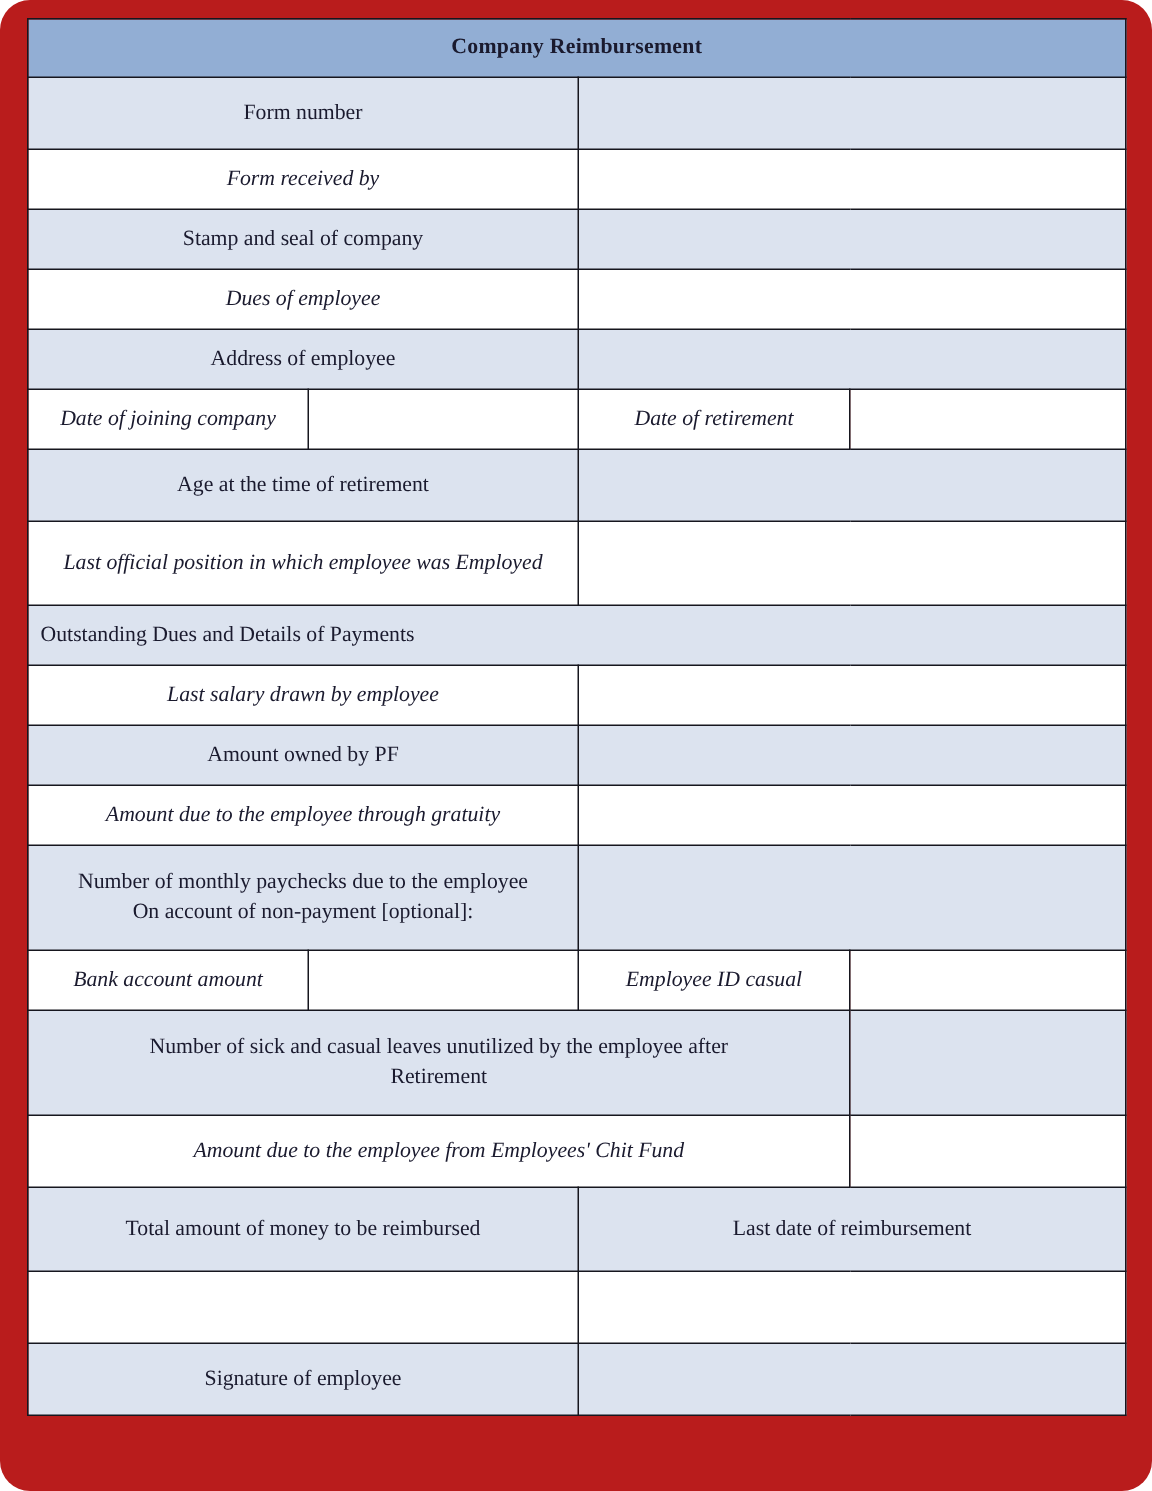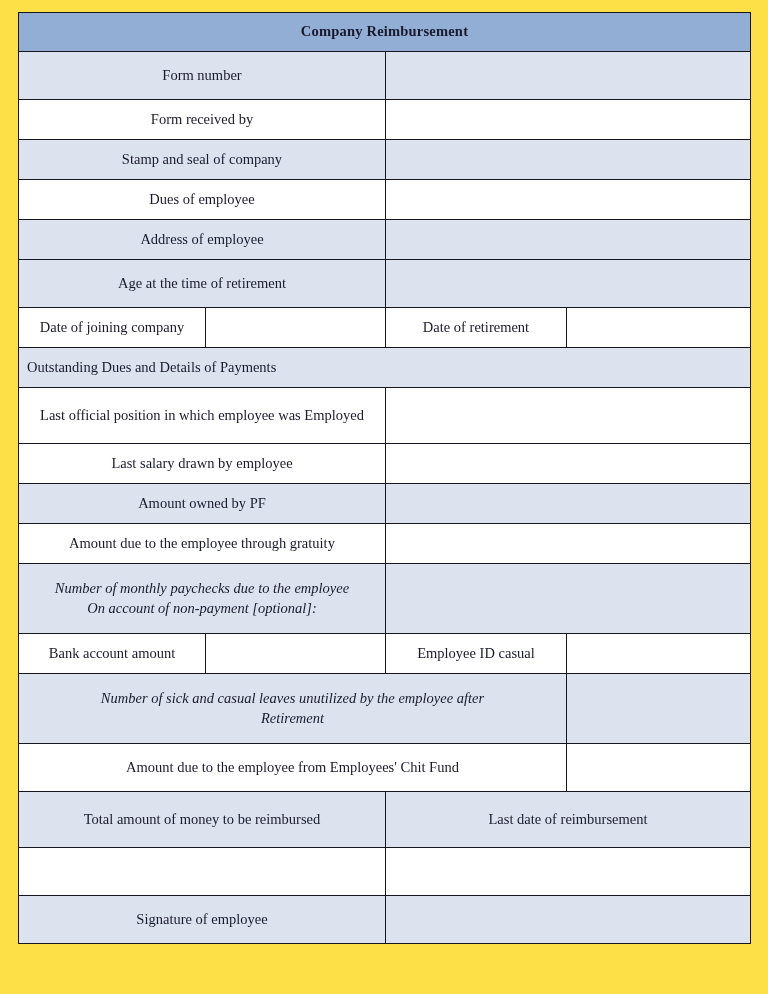--- a/index.html
+++ b/index.html
@@ -12,22 +12,23 @@
     height: 994px;
     font-family: "Liberation Serif", "DejaVu Serif", serif;
     color: #1a1a2e;
     overflow: hidden;
   }
 
   .page {
     position: relative;
     width: 768px;
     height: 994px;
-    background: #fde047;
+    background: #b91c1c;
     box-sizing: border-box;
+    border-radius: 20px;
   }
 
   .form-wrap {
     position: absolute;
     left: 18px;
     top: 12px;
     width: 732px;
   }
 
   table.form {
@@ -52,34 +53,34 @@
     text-align: center;
     font-weight: bold;
     font-size: 18px;
     letter-spacing: 0.2px;
     height: 39px;
     padding: 4px 8px;
   }
 
   
   .shade  { background: #dce3ef; }
-  .plain  { background: #ffffff; }
+  .plain  { background: #ffffff; font-style: italic; }
 
   
   .lbl-c  { text-align: center; }
 
   .sect-head {
     text-align: left;
     font-size: 15px;
     padding-left: 10px;
   }
   .tall-40 { height: 40px; }
   .tall-48 { height: 48px; }
   .tall-56 { height: 56px; }
-  .tall-70 { height: 70px; font-style: italic; }
+  .tall-70 { height: 70px; }
 
   .two-line {
     line-height: 2.2;
   }
   .two-line .ln { display: block; }
 </style>
 </head>
 <body>
 
 <div class="page">
@@ -116,38 +117,38 @@
           <td class="plain lbl-c tall-40" colspan="2">Dues of employee</td>
           <td class="plain" colspan="2"></td>
         </tr>
 
         <tr>
           <td class="shade lbl-c tall-40" colspan="2">Address of employee</td>
           <td class="shade" colspan="2"></td>
         </tr>
 
         <tr>
+          <td class="plain lbl-c tall-40">Date of joining company</td>
+          <td class="plain"></td>
+          <td class="plain lbl-c">Date of retirement</td>
+          <td class="plain"></td>
+        </tr>
+
+        <tr>
           <td class="shade lbl-c tall-48" colspan="2">Age at the time of retirement</td>
           <td class="shade" colspan="2"></td>
         </tr>
 
         <tr>
-          <td class="plain lbl-c tall-40">Date of joining company</td>
-          <td class="plain"></td>
-          <td class="plain lbl-c">Date of retirement</td>
-          <td class="plain"></td>
+          <td class="plain lbl-c tall-56" colspan="2">Last official position in which employee was Employed</td>
+          <td class="plain" colspan="2"></td>
         </tr>
 
         <tr>
           <td class="shade sect-head tall-40" colspan="4">Outstanding Dues and Details of Payments</td>
-        </tr>
-
-        <tr>
-          <td class="plain lbl-c tall-56" colspan="2">Last official position in which employee was Employed</td>
-          <td class="plain" colspan="2"></td>
         </tr>
 
         <tr>
           <td class="plain lbl-c tall-40" colspan="2">Last salary drawn by employee</td>
           <td class="plain" colspan="2"></td>
         </tr>
 
         <tr>
           <td class="shade lbl-c tall-40" colspan="2">Amount owned by PF</td>
           <td class="shade" colspan="2"></td>

